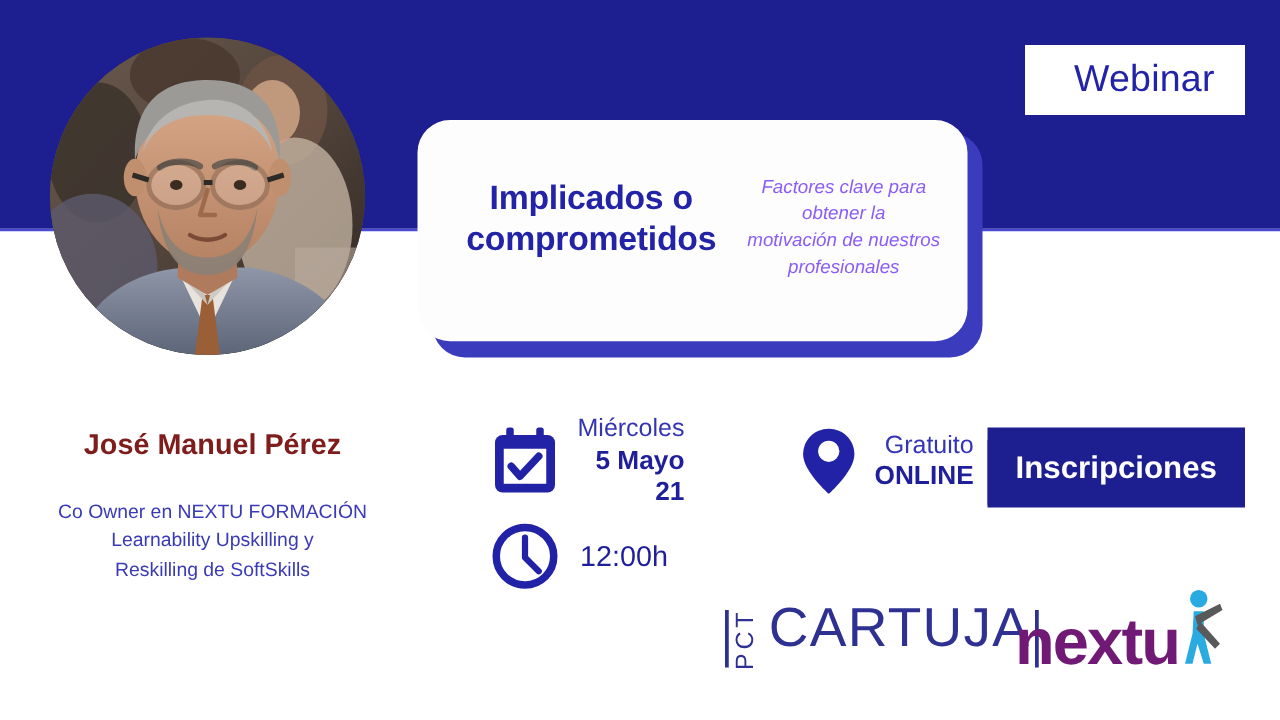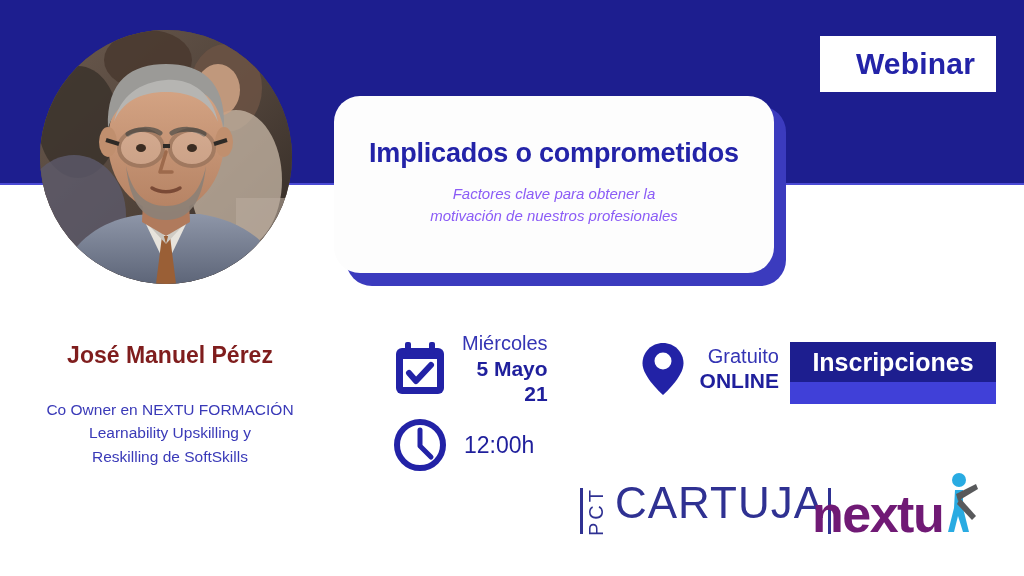--- a/index.html
+++ b/index.html
@@ -49,21 +49,21 @@
     width: 176px;
     height: 56px;
     background: #ffffff;
     display: flex;
     align-items: center;
     justify-content: center;
   }
   .webinar-badge span {
     color: #2323a8;
     font-size: 30px;
-    font-weight: bold;
+    font-weight: normal;
     letter-spacing: 0.2px;
     margin-left: 15px;
   }
 
   
   .photo-wrap {
     position: absolute;
     left: 40px;
     top: 30px;
     width: 252px;
@@ -92,21 +92,21 @@
   }
   .title-card {
     position: absolute;
     left: 334px;
     top: 96px;
     width: 440px;
     height: 177px;
     background: #fdfdfd;
     border-radius: 26px;
     display: flex;
-    flex-direction: column;
+    flex-direction: row;
     align-items: center;
     justify-content: center;
     box-sizing: border-box;
     padding: 8px 18px 14px 18px;
   }
   .card-title {
     color: #2323a8;
     font-size: 27px;
     font-weight: bold;
     text-align: center;
@@ -196,21 +196,21 @@
     top: 352px;
     width: 206px;
     height: 52px;
     background: #4040d8;
   }
   .cta-button {
     position: absolute;
     left: 790px;
     top: 342px;
     width: 206px;
-    height: 40px;
+    height: 64px;
     background: #1d1e8f;
     display: flex;
     align-items: center;
     justify-content: center;
   }
   .cta-button span {
     color: #ffffff;
     font-size: 25px;
     font-weight: bold;
   }

